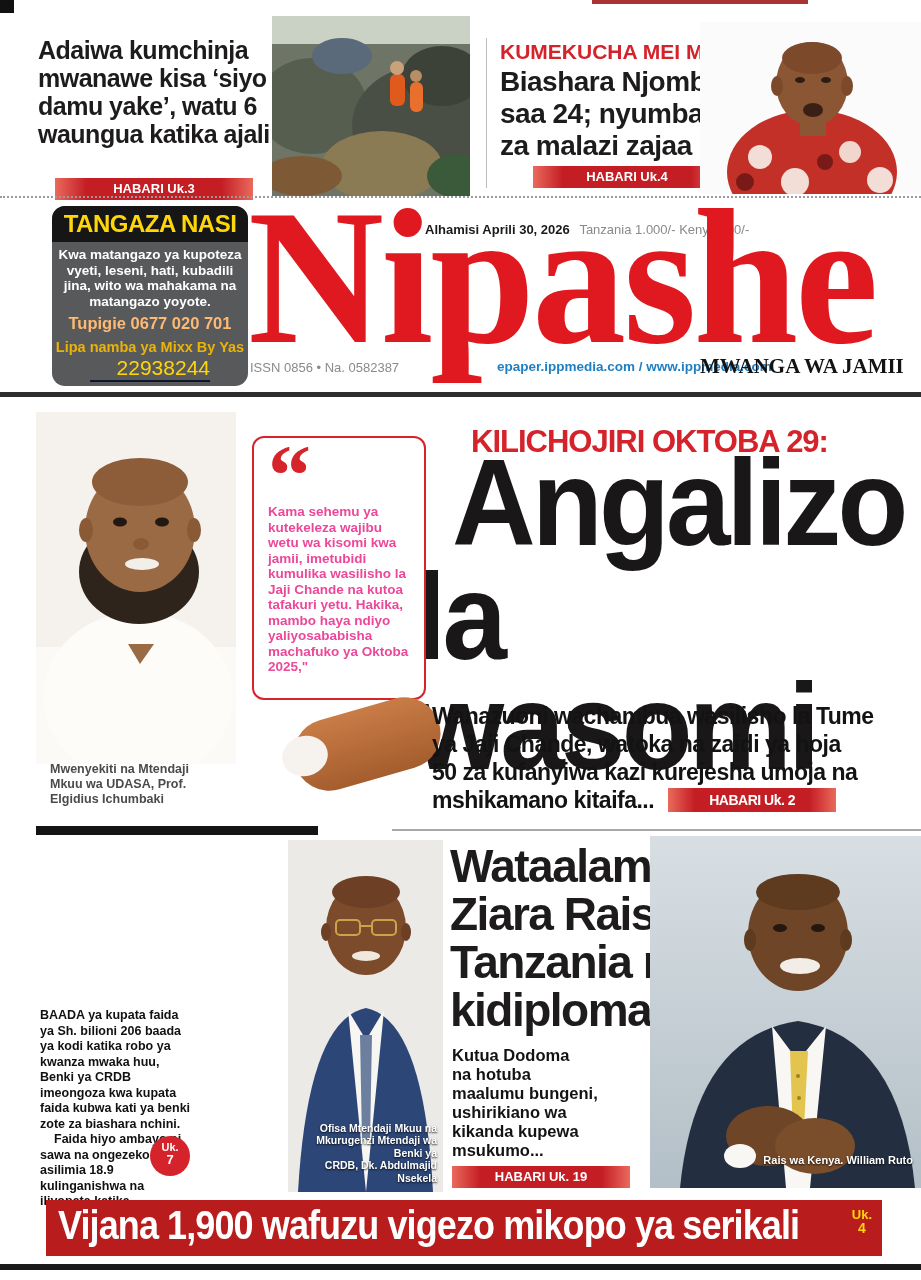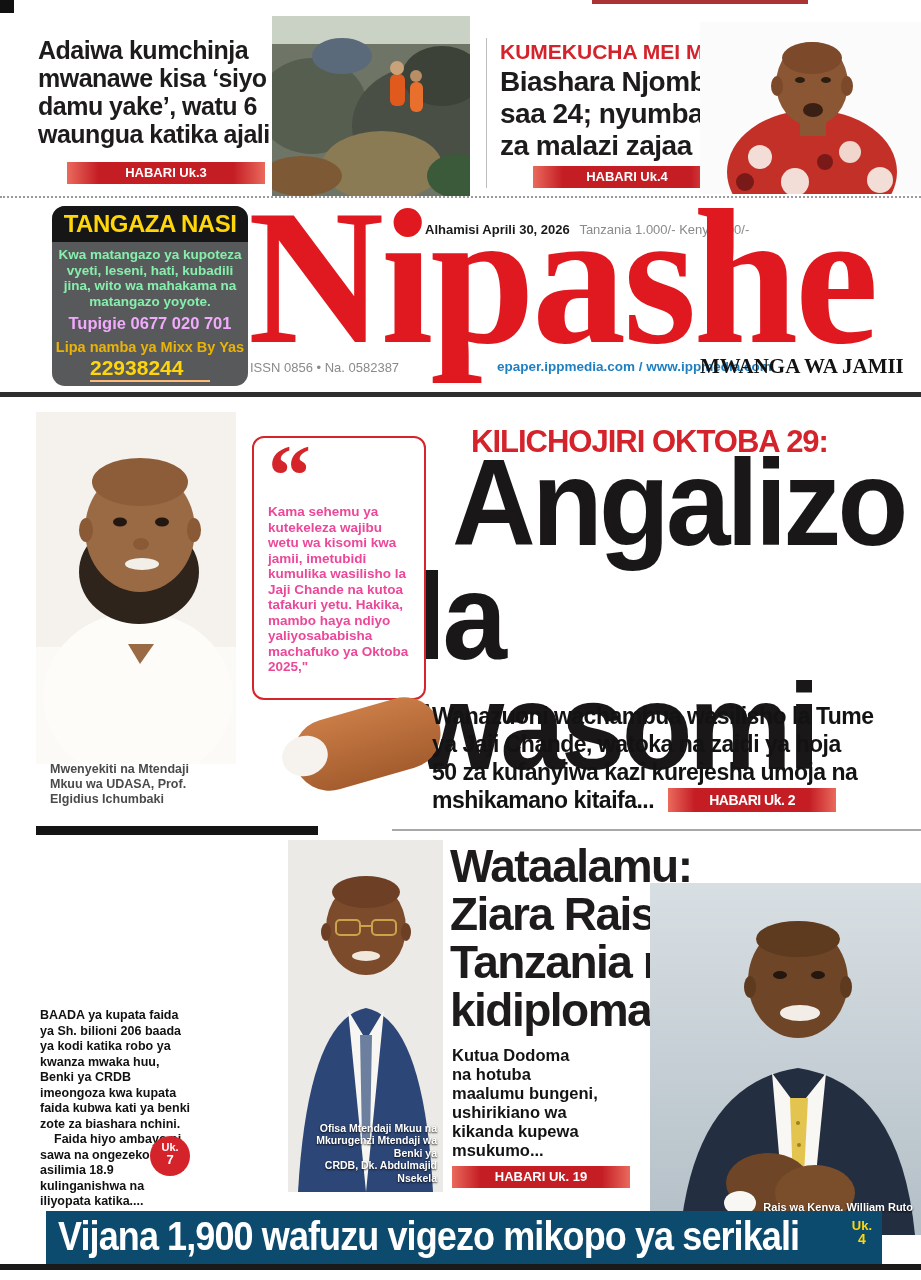--- a/index.html
+++ b/index.html
@@ -22,21 +22,21 @@
 
 <div id="page">
 
   <div class="abs" style="left:0;top:0;width:14px;height:13px;background:#111;"></div>
   <div class="abs" style="left:592px;top:0;width:216px;height:4px;background:#a33;"></div>
 
   <div class="abs hl pre" style="left:38px;top:36px;width:260px;font-size:25px;line-height:28px;">Adaiwa kumchinja
 mwanawe kisa ‘siyo
 damu yake’, watu 6
 waungua katika ajali</div>
-  <div class="abs tag" style="left:55px;top:162px;width:170px;font-size:13px;height:18px;line-height:18px;margin-left:12px;">HABARI Uk.3</div>
+  <div class="abs tag" style="left:55px;top:178px;width:170px;font-size:13px;height:18px;line-height:18px;">HABARI Uk.3</div>
 
   <div class="abs photo" style="left:272px;top:16px;width:198px;height:180px;">
     <svg width="198" height="180" viewBox="0 0 198 180">
       <rect width="198" height="180" fill="#6e7566"></rect>
       <rect y="0" width="198" height="28" fill="#c9d2c4"></rect>
       <ellipse cx="40" cy="90" rx="55" ry="48" fill="#565e50"></ellipse>
       <ellipse cx="150" cy="110" rx="70" ry="60" fill="#4a4f45"></ellipse>
       <ellipse cx="110" cy="150" rx="60" ry="35" fill="#8a7b55"></ellipse>
       <ellipse cx="170" cy="60" rx="40" ry="30" fill="#3c4238"></ellipse>
       <ellipse cx="70" cy="40" rx="30" ry="18" fill="#5b6a7a"></ellipse>
@@ -75,27 +75,27 @@
       <ellipse cx="126" cy="58" rx="5" ry="3" fill="#2c1d12"></ellipse>
       <ellipse cx="113" cy="88" rx="10" ry="7" fill="#3a1f14"></ellipse>
       <rect x="100" y="100" width="26" height="14" fill="#8a5634"></rect>
     </svg>
   </div>
 
   <div class="abs dotted" style="left:0;top:196px;width:921px;"></div>
 
   <div class="abs" style="left:52px;top:206px;width:196px;height:180px;background:#58595b;border-radius:13px;overflow:hidden;">
     <div style="background:#161616;color:#ffd60a;font-weight:800;font-size:24px;text-align:center;padding:4px 0;letter-spacing:-0.5px;">TANGAZA NASI</div>
-    <div class="pre" style="color:#86efac;font-weight:bold;font-size:13.5px;line-height:15.5px;text-align:center;margin-top:5px;">Kwa matangazo ya kupoteza
+    <div class="pre" style="color:#ffffff;font-weight:bold;font-size:13.5px;line-height:15.5px;text-align:center;margin-top:5px;">Kwa matangazo ya kupoteza
 vyeti, leseni, hati, kubadili
 jina, wito wa mahakama na
 matangazo yoyote.</div>
-    <div style="color:#f0abfc;font-weight:800;font-size:16.5px;text-align:center;margin-top:5px;">Tupigie 0677 020 701</div>
+    <div style="color:#fdba74;font-weight:800;font-size:16.5px;text-align:center;margin-top:5px;">Tupigie 0677 020 701</div>
     <div style="color:#eab308;font-weight:bold;font-size:14.5px;text-align:center;margin-top:6px;">Lipa namba ya Mixx By Yas</div>
-    <div style="color:#ffd60a;font-weight:700;font-size:21px;text-align:left;border-bottom:2px solid #fdba74;display:block;width:120px;margin:1px auto 0;">22938244</div>
+    <div style="color:#ffd60a;font-weight:400;font-size:21px;text-align:right;border-bottom:2px solid #0f172a;display:block;width:120px;margin:1px auto 0;">22938244</div>
     <div style="color:#ffd60a;font-weight:800;font-size:13.5px;text-align:center;margin-top:3px;">THE GUARDIAN</div>
   </div>
 
   <div class="abs" style="left:425px;top:222px;font-size:13px;">
     <span style="font-weight:800;">Alhamisi Aprili 30, 2026</span>
     <span class="gray" style="margin-left:6px;">Tanzania 1.000/-  Kenya 100/-</span>
   </div>
 
   <div class="abs" style="left:248px;top:182px;width:670px;font-family:'Liberation Serif',serif;font-weight:bold;font-size:192px;line-height:1;color:#e0181f;letter-spacing:-3px;transform:scaleX(0.98);transform-origin:left top;">Nipashe</div>
 
@@ -183,21 +183,21 @@
 Tanzania mtaji
 kidiplomasia</div>
   <div class="abs pre" style="left:452px;top:1046px;width:180px;font-weight:800;font-size:16.5px;line-height:19px;color:#131313;">Kutua Dodoma
 na hotuba
 maalumu bungeni,
 ushirikiano wa
 kikanda kupewa
 msukumo...</div>
   <div class="abs tag" style="left:452px;top:1166px;width:150px;font-size:13px;height:18px;line-height:18px;">HABARI Uk. 19</div>
 
-  <div class="abs photo" style="left:650px;top:883px;width:271px;height:352px;">
+  <div class="abs photo" style="left:650px;top:836px;width:271px;height:352px;">
     <svg width="271" height="352" viewBox="0 0 271 352">
       <defs>
         <linearGradient id="rbg" x1="0" y1="0" x2="0" y2="1">
           <stop offset="0" stop-color="#d8dfe3"></stop>
             <stop offset="1" stop-color="#b3bfc7"></stop>
         </linearGradient>
       </defs>
       <rect width="271" height="352" fill="url(#rbg)"></rect>
       <ellipse cx="148" cy="98" rx="50" ry="57" fill="#6e4526"></ellipse>
       <ellipse cx="148" cy="56" rx="42" ry="18" fill="#5e3a1f"></ellipse>
@@ -213,21 +213,21 @@
         <circle cx="149" cy="262" r="2" fill="#9c8122"></circle>
       <circle cx="148" cy="284" r="2" fill="#9c8122"></circle>
         <circle cx="149" cy="306" r="2" fill="#9c8122"></circle>
       <ellipse cx="118" cy="300" rx="42" ry="30" fill="#6e4526"></ellipse>
       <ellipse cx="165" cy="310" rx="40" ry="28" fill="#7a4e2b"></ellipse>
       <ellipse cx="90" cy="320" rx="16" ry="12" fill="#f8f7f3"></ellipse>
     </svg>
     <div class="caption-overlay abs" style="right:8px;bottom:22px;font-size:11px;">Rais wa Kenya. William Ruto</div>
   </div>
 
-  <div class="abs" style="left:46px;top:1200px;width:836px;height:56px;background:#0c4a6e;margin-top:11px;">
+  <div class="abs" style="left:46px;top:1200px;width:836px;height:56px;background:#b91c1c;">
     <div class="abs" style="left:12px;top:3px;width:780px;color:#fff;font-weight:800;font-size:40px;letter-spacing:-1px;transform:scaleX(0.9);transform-origin:left top;white-space:nowrap;">Vijana 1,900 wafuzu vigezo mikopo ya serikali</div>
     <div class="abs" style="right:10px;top:8px;color:#ffd60a;font-weight:800;text-align:center;">
       <div style="font-size:13px;line-height:13px;">Uk.</div>
       <div style="font-size:14px;line-height:15px;">4</div>
     </div>
   </div>
 
   <div class="abs" style="left:0;top:1264px;width:921px;height:6px;background:#1a1a1a;"></div>
 
 </div>

